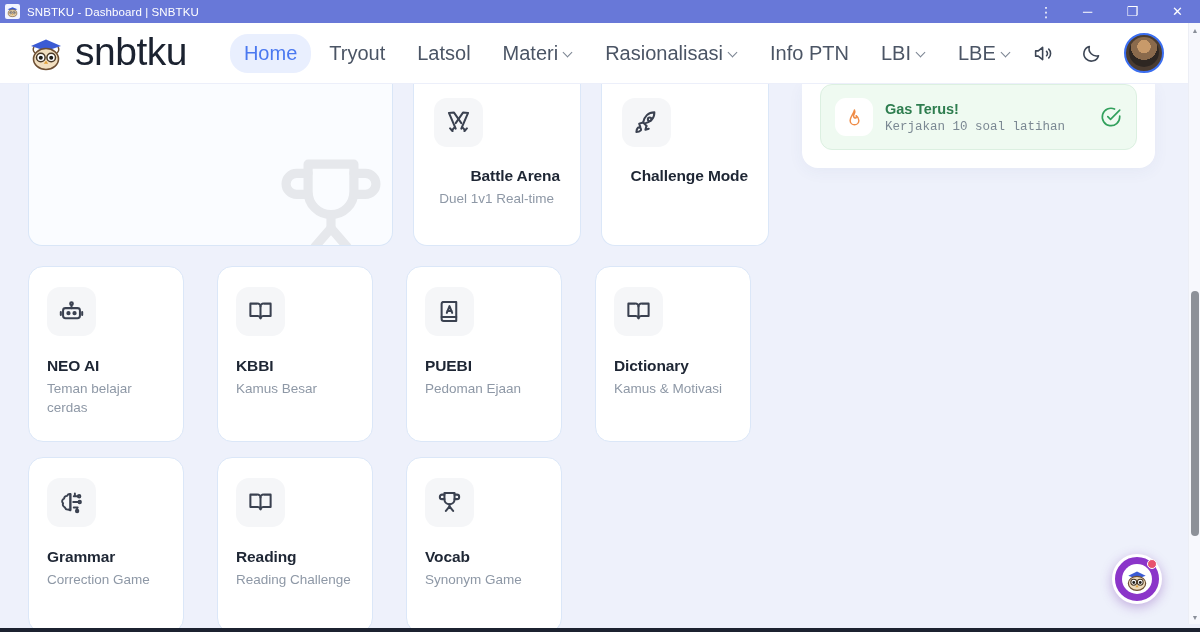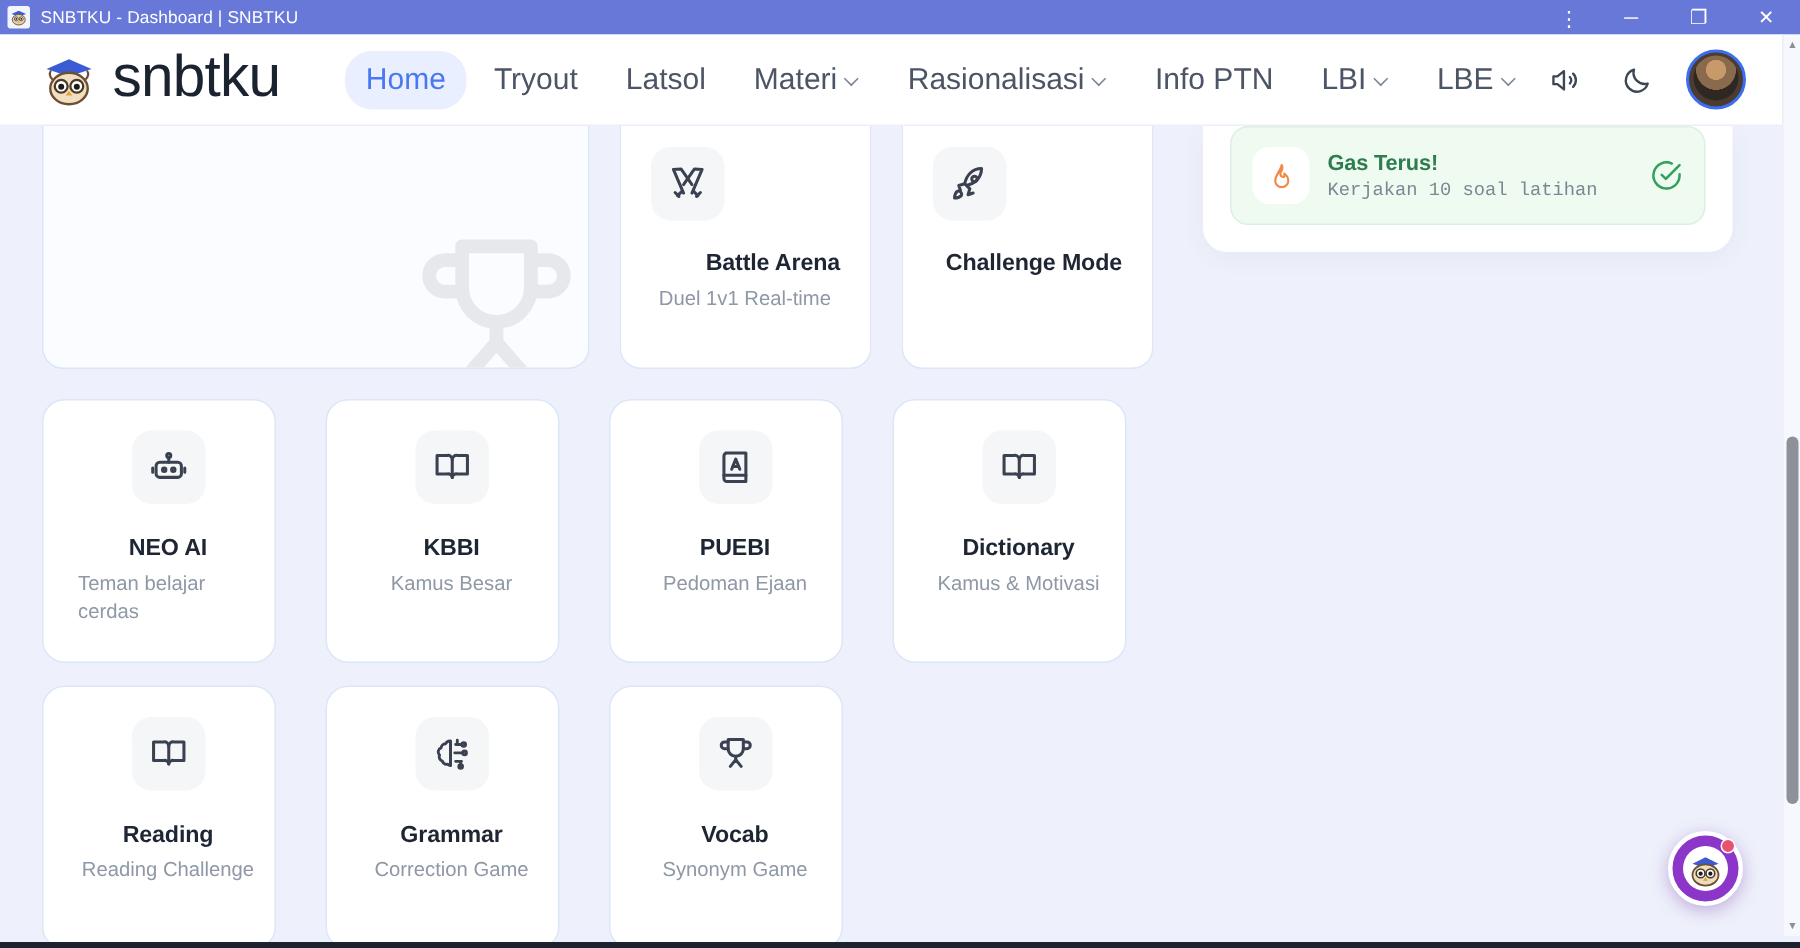--- a/index.html
+++ b/index.html
@@ -145,21 +145,20 @@
     margin-top: 20px;
   }
   .fcard {
     width: 156px; height: 176px;
     background: #ffffff;
     border: 1px solid #dbe7f8;
     border-radius: 15px;
     padding: 20px 6px 16px 18px;
     display: flex; flex-direction: column;
     cursor: pointer;
-    align-items: center;
   }
   .icon-tile {
     width: 49px; height: 49px; border-radius: 13px;
     background: #f5f6f8;
     display: flex; align-items: center; justify-content: center;
     color: #3a4150; flex: 0 0 auto;
   }
   .icon-tile svg { display: block; }
   .fcard-title {
     font-size: 15.5px; font-weight: bold; color: #1e2634;
@@ -432,44 +431,44 @@
             <path d="M3 5 h6 a2.5 2.5 0 0 1 3 2.5 a2.5 2.5 0 0 1 3 -2.5 h6 v11 h-6 a2.5 2.5 0 0 0 -3 2 a2.5 2.5 0 0 0 -3 -2 H3 z"></path>
             <path d="M12 7.5 v10.5"></path>
           </svg>
         </span>
         <div class="fcard-title">Dictionary</div>
         <div class="fcard-sub">Kamus &amp; Motivasi</div>
       </div>
 
       <div class="fcard">
         <span class="icon-tile">
-          <svg width="27" height="27" viewBox="0 0 24 24" fill="none" stroke="currentColor" stroke-width="1.8" stroke-linecap="round" stroke-linejoin="round">
-            <path d="M3 5 h6 a2.5 2.5 0 0 1 3 2.5 a2.5 2.5 0 0 1 3 -2.5 h6 v11 h-6 a2.5 2.5 0 0 0 -3 2 a2.5 2.5 0 0 0 -3 -2 H3 z"></path>
-            <path d="M12 7.5 v10.5"></path>
-          </svg>
-        </span>
-        <div class="fcard-title">Reading</div>
-        <div class="fcard-sub">Reading Challenge</div>
-      </div>
-
-      <div class="fcard">
-        <span class="icon-tile">
           <svg width="27" height="27" viewBox="0 0 24 24" fill="none" stroke="currentColor" stroke-width="1.7" stroke-linecap="round" stroke-linejoin="round">
             <path d="M11 4.5 a3 3 0 0 0 -3 1.6 a2.6 2.6 0 0 0 -2.6 2.4 a2.5 2.5 0 0 0 -.9 4.2 a2.7 2.7 0 0 0 1.6 3.6 a2.8 2.8 0 0 0 3.3 1.9 a2.6 2.6 0 0 0 1.6 .8 z"></path>
             <path d="M11 4.5 v14"></path>
             <path d="M14 6.5 h4 M15 6.5 v-2.5"></path>
             <path d="M13.5 11.5 h5"></path>
             <path d="M14 16.5 h3.5 M17 16.5 v3"></path>
             <circle cx="18.8" cy="6.5" r="1.1"></circle>
             <circle cx="19.3" cy="11.5" r="1.1"></circle>
             <circle cx="17" cy="19.6" r="1.1"></circle>
           </svg>
         </span>
         <div class="fcard-title">Grammar</div>
         <div class="fcard-sub">Correction Game</div>
+      </div>
+
+      <div class="fcard">
+        <span class="icon-tile">
+          <svg width="27" height="27" viewBox="0 0 24 24" fill="none" stroke="currentColor" stroke-width="1.8" stroke-linecap="round" stroke-linejoin="round">
+            <path d="M3 5 h6 a2.5 2.5 0 0 1 3 2.5 a2.5 2.5 0 0 1 3 -2.5 h6 v11 h-6 a2.5 2.5 0 0 0 -3 2 a2.5 2.5 0 0 0 -3 -2 H3 z"></path>
+            <path d="M12 7.5 v10.5"></path>
+          </svg>
+        </span>
+        <div class="fcard-title">Reading</div>
+        <div class="fcard-sub">Reading Challenge</div>
       </div>
 
       <div class="fcard">
         <span class="icon-tile">
           <svg width="27" height="27" viewBox="0 0 24 24" fill="none" stroke="currentColor" stroke-width="1.8" stroke-linecap="round" stroke-linejoin="round">
             <path d="M7.5 3.5 h9 v5.5 a4.5 4.5 0 0 1 -9 0 z"></path>
             <path d="M7.5 5 H5.4 a2 2 0 0 0 0 4 h2.1"></path>
             <path d="M16.5 5 h2.1 a2 2 0 0 1 0 4 h-2.1"></path>
             <path d="M12 13.5 v2"></path>
             <path d="M12 15.5 l-3.2 4 M12 15.5 l3.2 4"></path>

